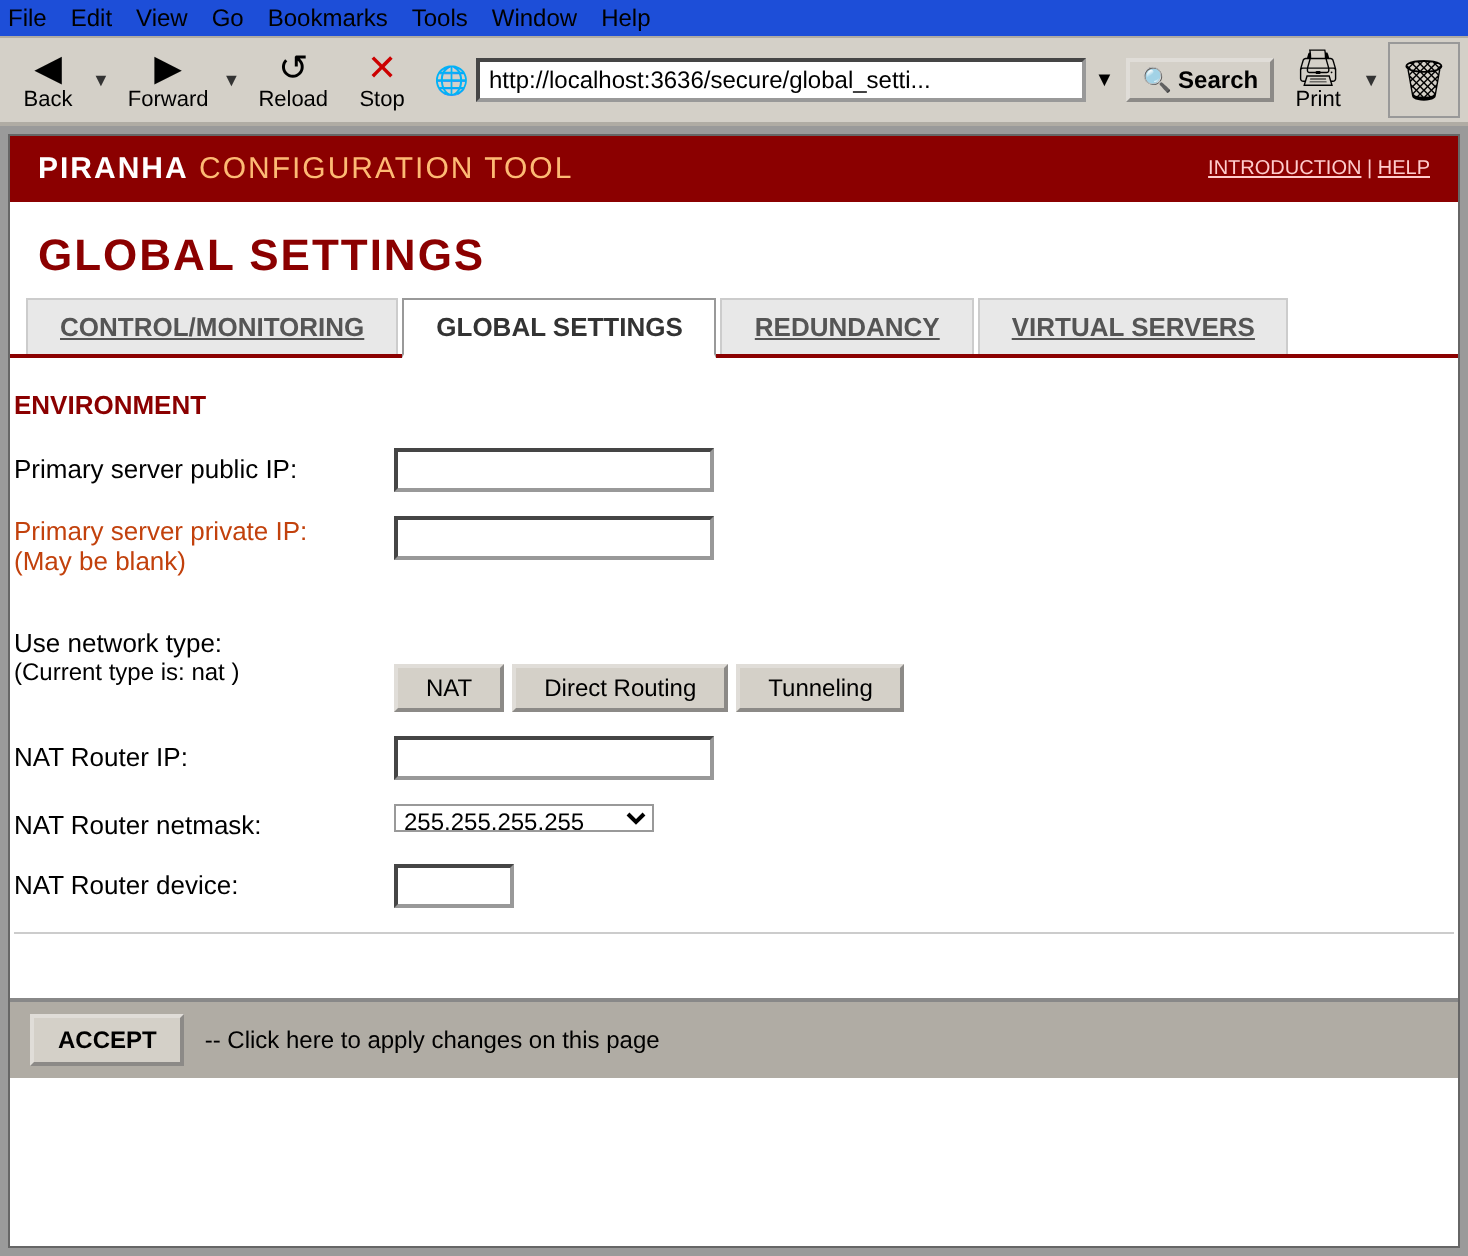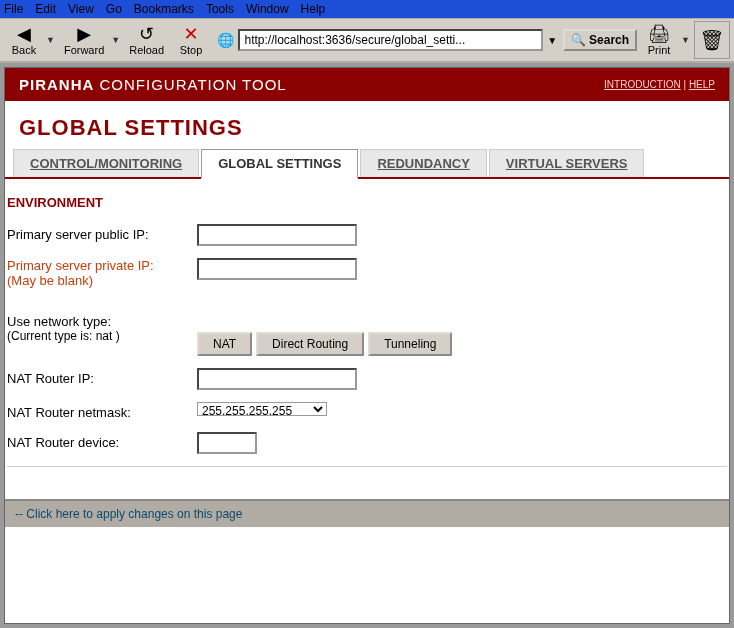--- a/index.html
+++ b/index.html
@@ -153,21 +153,21 @@
     }
     .piranha-header .logo-text {
       font-size: 15px;
       font-weight: bold;
       letter-spacing: 1px;
     }
     .piranha-header .logo-text .piranha-word {
       color: white;
     }
     .piranha-header .logo-text .config-word {
-      color: #ffffff;
+      color: #fdba74;
       font-weight: normal;
       text-align: center;
     }
     .header-links {
       font-size: 10px;
       color: #ffcccc;
       padding-left: 22px;
     }
     .header-links a {
       color: #ffcccc;
@@ -304,21 +304,21 @@
     .accept-btn {
       padding: 4px 12px;
       font-size: 12px;
       font-weight: bold;
       background: #d4d0c8;
       border: 2px outset #e0ddd8;
       cursor: pointer;
     }
     .accept-hint {
       font-size: 12px;
-      color: #0c4a6e;
+      color: #000000;
     }
 
     
     .section-divider {
       border: none;
       border-top: 1px solid #ccc;
       margin: 8px 0 16px 0;
     }
   </style>
 </head>
@@ -448,18 +448,19 @@
 
         <div class="form-row">
           <div class="form-label">NAT Router device:</div>
           <input class="form-input" style="width: 60px;" type="text" value="">
         </div>
 
         <hr class="section-divider">
       </div>
 
       <div class="bottom-bar">
+        <button class="accept-btn">ACCEPT</button>
         <span class="accept-hint">-- Click here to apply changes on this page</span>
       </div>
 
     </div>
   </div>
 </div>
 
 </body></html>

